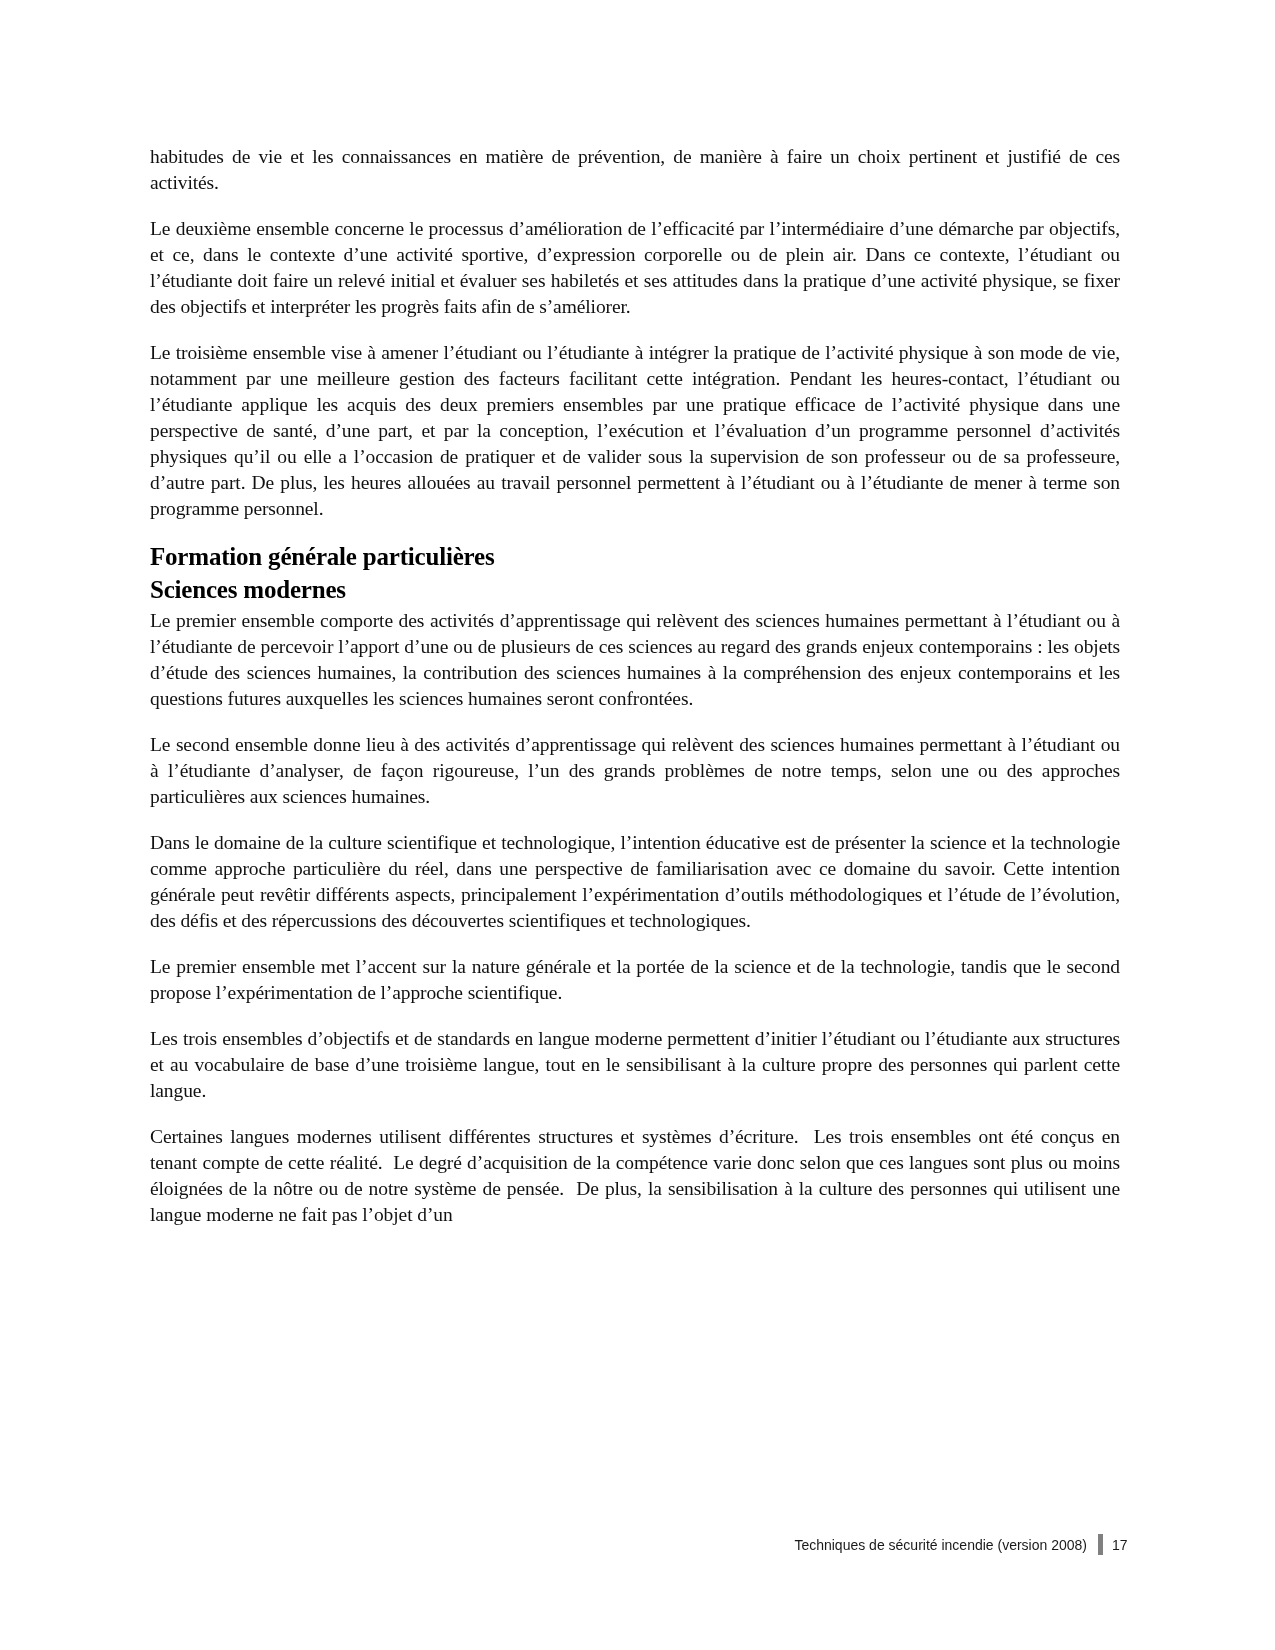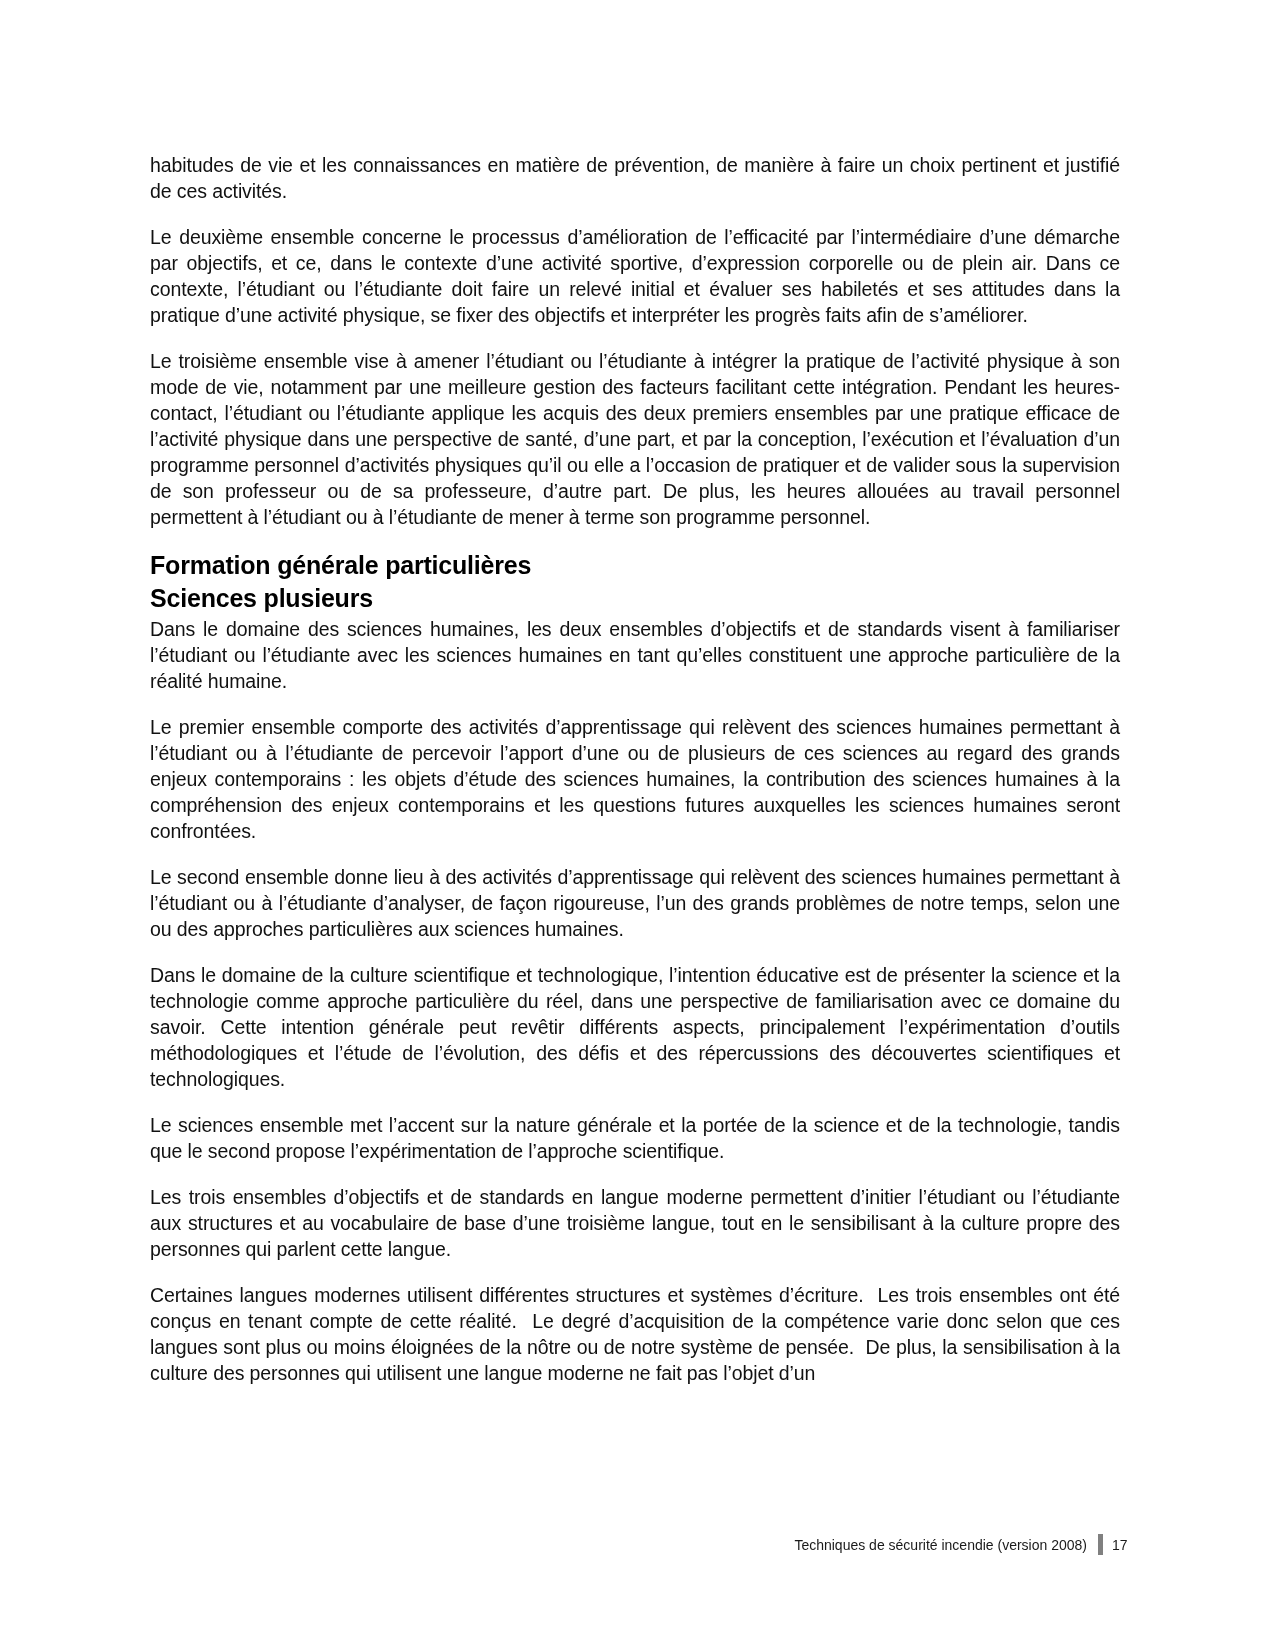--- a/index.html
+++ b/index.html
@@ -12,22 +12,23 @@
     width: 1275px;
     height: 1650px;
     background: #ffffff;
     overflow: hidden;
     font-family: "Liberation Sans", "DejaVu Sans", sans-serif;
     color: #111111;
   }
   .content {
     position: absolute;
     left: 150px;
-    top: 152px;
+    top: 144px;
     width: 970px;
+    font-family: Liberation Serif, serif;
   }
   .paragraph {
     font-size: 19.5px;
     line-height: 26px;
     margin: 0 0 20px 0;
     text-align: justify;
     text-justify: inter-word;
     white-space: pre-wrap;
     color: #111111;
     letter-spacing: -0.1px;
@@ -74,26 +75,25 @@
 </head>
 <body>
 
 <div class="page">
 
   <main class="content" id="content">
       <p class="paragraph">habitudes de vie et les connaissances en matière de prévention, de manière à faire un choix pertinent et justifié de ces activités.</p>
       <p class="paragraph">Le deuxième ensemble concerne le processus d’amélioration de l’efficacité par l’intermédiaire d’une démarche par objectifs, et ce, dans le contexte d’une activité sportive, d’expression corporelle ou de plein air. Dans ce contexte, l’étudiant ou l’étudiante doit faire un relevé initial et évaluer ses habiletés et ses attitudes dans la pratique d’une activité physique, se fixer des objectifs et interpréter les progrès faits afin de s’améliorer.</p>
       <p class="paragraph">Le troisième ensemble vise à amener l’étudiant ou l’étudiante à intégrer la pratique de l’activité physique à son mode de vie, notamment par une meilleure gestion des facteurs facilitant cette intégration. Pendant les heures-contact, l’étudiant ou l’étudiante applique les acquis des deux premiers ensembles par une pratique efficace de l’activité physique dans une perspective de santé, d’une part, et par la conception, l’exécution et l’évaluation d’un programme personnel d’activités physiques qu’il ou elle a l’occasion de pratiquer et de valider sous la supervision de son professeur ou de sa professeure, d’autre part. De plus, les heures allouées au travail personnel permettent à l’étudiant ou à l’étudiante de mener à terme son programme personnel.</p>
       <h1 class="heading1">Formation générale particulières</h1>
-      <h2 class="heading2">Sciences plusieurs</h2>
-      <p class="paragraph">Dans le domaine des sciences humaines, les deux ensembles d’objectifs et de standards visent à familiariser l’étudiant ou l’étudiante avec les sciences humaines en tant qu’elles constituent une approche particulière de la réalité humaine.</p>
+      <h2 class="heading2">Sciences modernes</h2>
       <p class="paragraph">Le premier ensemble comporte des activités d’apprentissage qui relèvent des sciences humaines permettant à l’étudiant ou à l’étudiante de percevoir l’apport d’une ou de plusieurs de ces sciences au regard des grands enjeux contemporains : les objets d’étude des sciences humaines, la contribution des sciences humaines à la compréhension des enjeux contemporains et les questions futures auxquelles les sciences humaines seront confrontées.</p>
       <p class="paragraph">Le second ensemble donne lieu à des activités d’apprentissage qui relèvent des sciences humaines permettant à l’étudiant ou à l’étudiante d’analyser, de façon rigoureuse, l’un des grands problèmes de notre temps, selon une ou des approches particulières aux sciences humaines.</p>
       <p class="paragraph">Dans le domaine de la culture scientifique et technologique, l’intention éducative est de présenter la science et la technologie comme approche particulière du réel, dans une perspective de familiarisation avec ce domaine du savoir. Cette intention générale peut revêtir différents aspects, principalement l’expérimentation d’outils méthodologiques et l’étude de l’évolution, des défis et des répercussions des découvertes scientifiques et technologiques.</p>
-      <p class="paragraph">Le sciences ensemble met l’accent sur la nature générale et la portée de la science et de la technologie, tandis que le second propose l’expérimentation de l’approche scientifique.</p>
+      <p class="paragraph">Le premier ensemble met l’accent sur la nature générale et la portée de la science et de la technologie, tandis que le second propose l’expérimentation de l’approche scientifique.</p>
       <p class="paragraph">Les trois ensembles d’objectifs et de standards en langue moderne permettent d’initier l’étudiant ou l’étudiante aux structures et au vocabulaire de base d’une troisième langue, tout en le sensibilisant à la culture propre des personnes qui parlent cette langue.</p>
       <p class="paragraph">Certaines langues modernes utilisent différentes structures et systèmes d’écriture.  Les trois ensembles ont été conçus en tenant compte de cette réalité.  Le degré d’acquisition de la compétence varie donc selon que ces langues sont plus ou moins éloignées de la nôtre ou de notre système de pensée.  De plus, la sensibilisation à la culture des personnes qui utilisent une langue moderne ne fait pas l’objet d’un</p>
     </main>
 
   <footer class="footer">
     <span class="footer-title">Techniques de sécurité incendie (version 2008)</span>
     <span class="footer-sep" id="footer-sep" style="background: rgb(128, 128, 128);"></span>
     <span class="footer-page">17</span>
   </footer>
 

